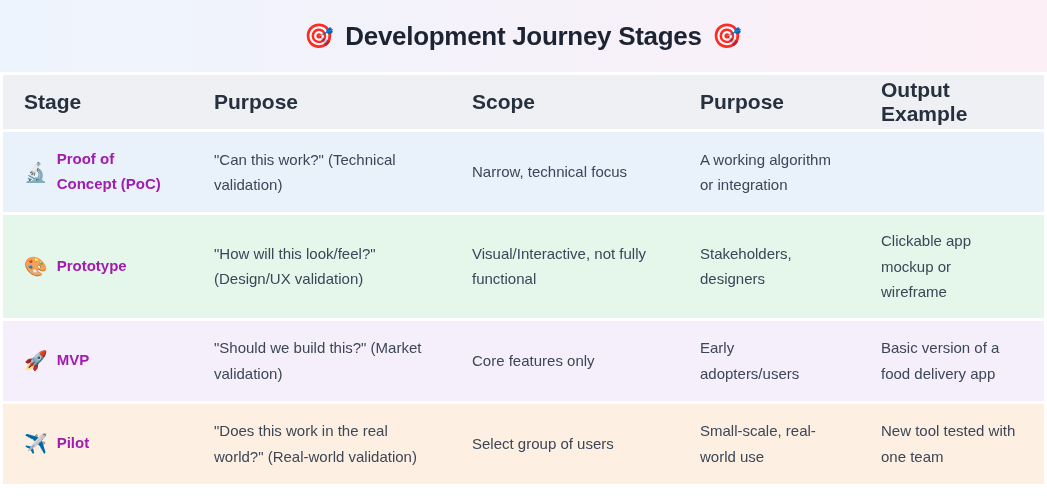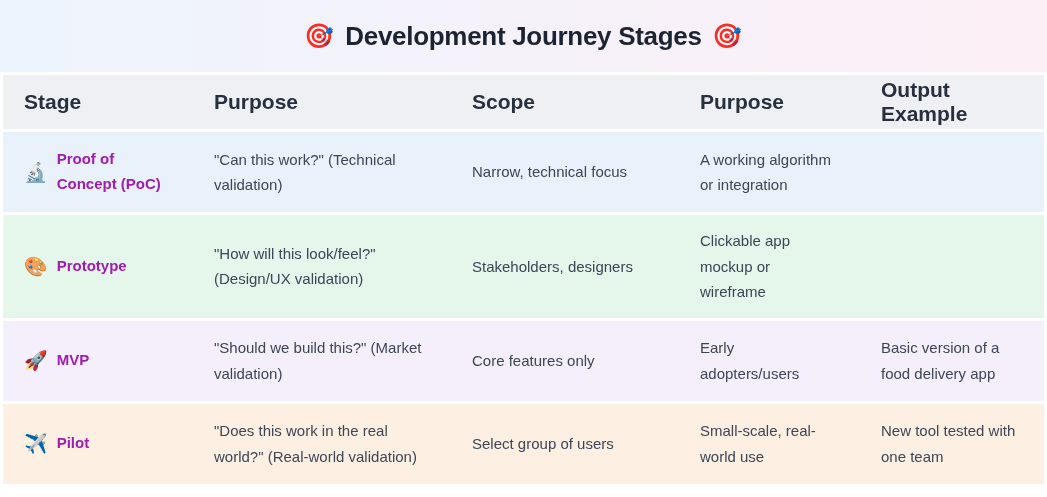--- a/index.html
+++ b/index.html
@@ -91,20 +91,21 @@
       <div class="cell">Narrow, technical focus</div>
       <div class="cell">A working algorithm or integration</div>
     </div>
 
     <div class="trow" style="background: rgb(229, 246, 235);">
       <div class="cell stage-cell">
         <span class="stage-icon">🎨</span>
         <span class="stage-name">Prototype</span>
       </div>
       <div class="cell">"How will this look/feel?" (Design/UX validation)</div>
+      <div class="cell">Visual/Interactive, not fully functional</div>
       <div class="cell">Stakeholders, designers</div>
       <div class="cell">Clickable app mockup or wireframe</div>
     </div>
 
     <div class="trow" style="background: rgb(244, 239, 250);">
       <div class="cell stage-cell">
         <span class="stage-icon">🚀</span>
         <span class="stage-name">MVP</span>
       </div>
       <div class="cell">"Should we build this?" (Market validation)</div>

